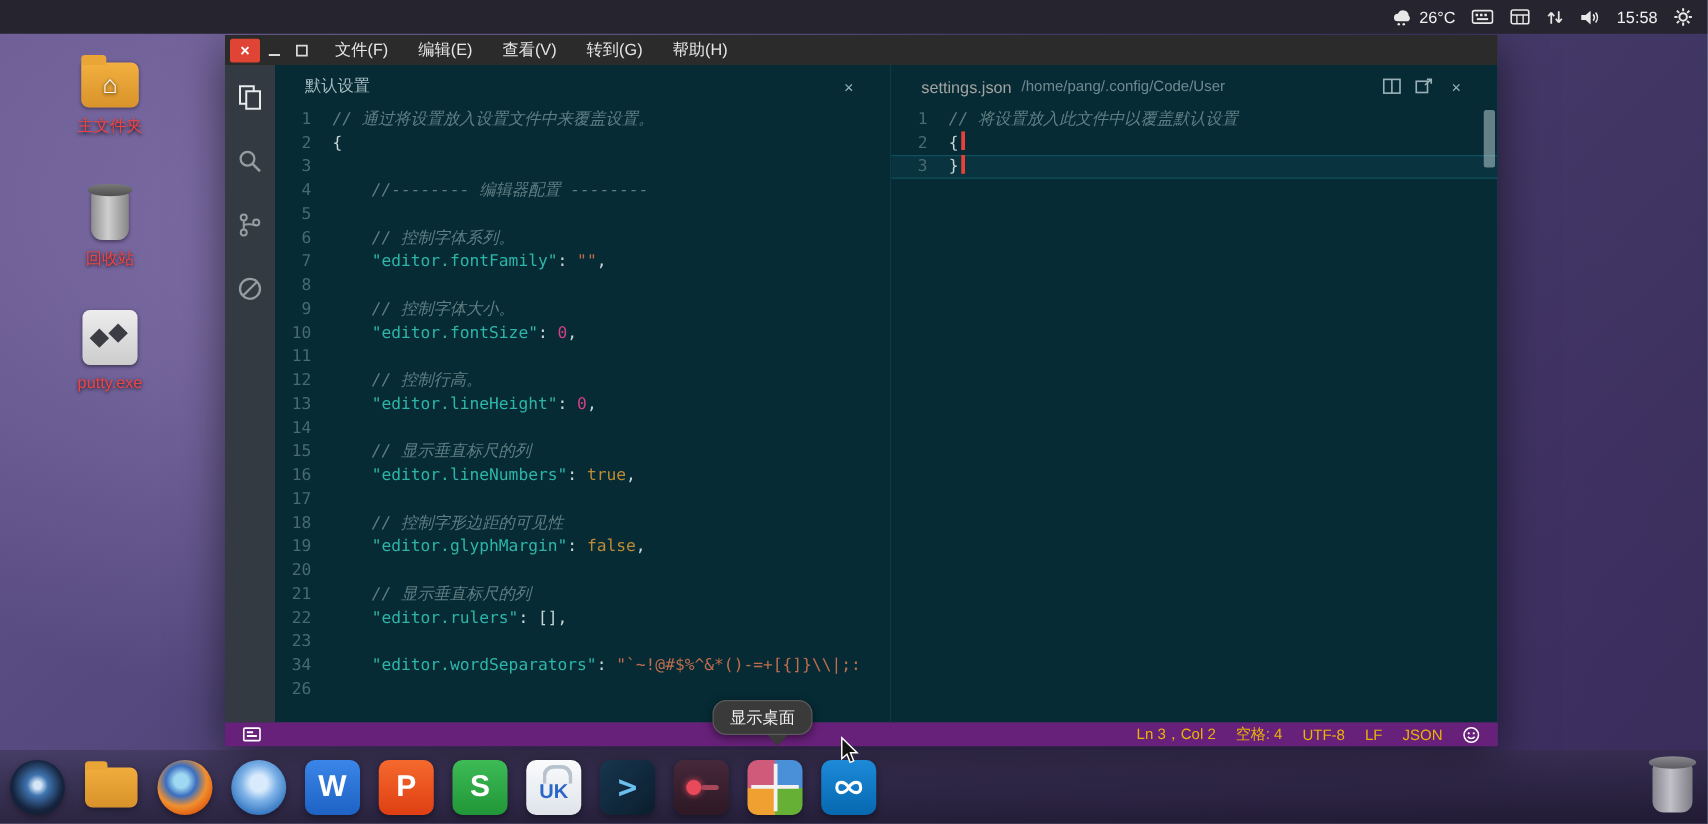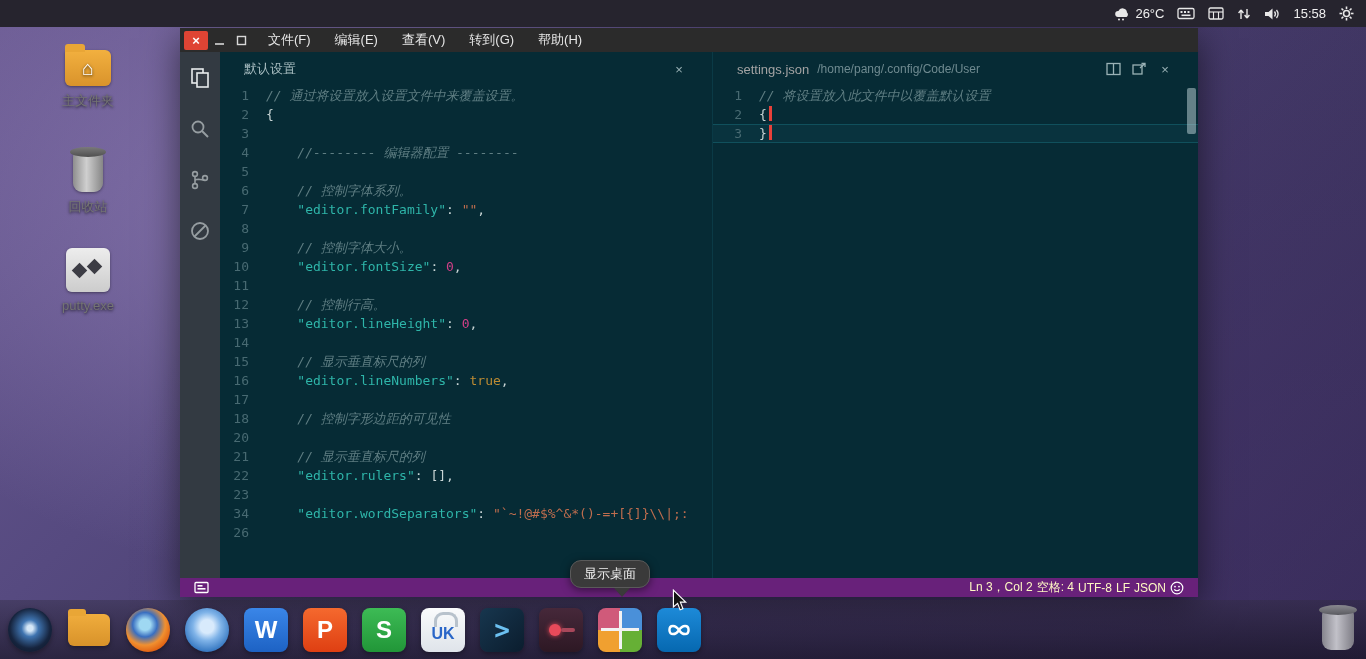--- a/index.html
+++ b/index.html
@@ -11,21 +11,21 @@
       radial-gradient(1300px 900px at 75% 85%, rgba(70,50,110,.5), rgba(0,0,0,0) 70%),
       linear-gradient(135deg,#6a5a92 0%,#564a80 30%,#443a68 60%,#332a52 100%);
   }
   
   .topbar{position:absolute;top:0;left:0;right:0;height:27px;background:#26242e;
     display:flex;justify-content:flex-end;gap:13px;padding:0 12px;
     color:#f0f0f0;font-size:13px;z-index:20;}
   .topbar .tb-item{display:flex;align-items:center;gap:4px;height:27px;}
   .topbar svg{display:block;}
   
-  .desk-icon{position:absolute;width:84px;text-align:center;color:#737373;font-size:13px;
+  .desk-icon{position:absolute;width:84px;text-align:center;color:#ef4444;font-size:13px;
     text-shadow:0 1px 3px rgba(0,0,0,.85);z-index:1;}
   .icon-folder{width:46px;height:36px;margin:8px auto 6px;position:relative;border-radius:3px 6px 6px 6px;
     background:linear-gradient(180deg,#f2b03f,#d9932b);box-shadow:0 1px 3px rgba(0,0,0,.4);}
   .icon-folder::before{content:"";position:absolute;top:-6px;left:0;width:20px;height:8px;
     background:#e9a636;border-radius:3px 3px 0 0;}
   .icon-folder::after{content:"⌂";position:absolute;inset:0;display:flex;align-items:center;
     justify-content:center;color:#fff;font-size:20px;font-weight:bold;}
   .icon-trash{width:30px;height:40px;margin:8px auto 6px;position:relative;border-radius:5px 5px 9px 9px;
     background:linear-gradient(90deg,#8e8e8e,#cfcfcf 45%,#868686);box-shadow:0 1px 3px rgba(0,0,0,.4);}
   .icon-trash::before{content:"";position:absolute;top:-5px;left:-3px;right:-3px;height:10px;
@@ -68,22 +68,22 @@
   .cl.current{background:#09333e;box-shadow:inset 0 1px 0 #10505c, inset 0 -1px 0 #10505c;}
   .cm{color:#5f7e83;font-style:italic;}
   .key{color:#2eb5a9;}
   .str{color:#bf6d4e;}
   .num{color:#d23f87;}
   .bool{color:#bd8b33;}
   .pn{color:#c9d6d6;}
   .caret{display:inline-block;width:3px;height:15px;margin-left:2px;background:#e8413a;vertical-align:-2px;}
   .scroll-thumb{position:absolute;right:2px;top:36px;width:9px;height:46px;
     background:rgba(195,215,220,.5);border-radius:2px;}
-  .statusbar{height:19px;flex:0 0 19px;background:#68217a;color:#fef9c3;font-size:12px;
-    display:flex;align-items:center;padding:0 14px;gap:4px;}
+  .statusbar{height:19px;flex:0 0 19px;background:#68217a;color:#eab308;font-size:12px;
+    display:flex;align-items:center;padding:0 14px;gap:16px;}
   .sb-spacer{flex:1;}
   .sb-item{display:flex;align-items:center;gap:4px;}
   
   .tooltip{position:absolute;left:570px;top:560px;z-index:25;background:#3a3a3a;
     border:1px solid #5a5a5a;border-radius:11px;color:#f0f0f0;font-size:13px;
     padding:4px 13px;box-shadow:0 2px 8px rgba(0,0,0,.5);}
   .tooltip-arrow{position:absolute;left:614px;top:588px;z-index:25;width:0;height:0;
     border-left:8px solid transparent;border-right:8px solid transparent;border-top:9px solid #3a3a3a;}
   .mouse-cursor{position:absolute;left:670px;top:589px;z-index:30;}
   
@@ -264,20 +264,21 @@
           <div class="cl"><span class="ln">9</span><span class="ct"><span class="cm">    // 控制字体大小。</span></span></div>
           <div class="cl"><span class="ln">10</span><span class="ct"><span class="pn">    </span><span class="key">"editor.fontSize"</span><span class="pn">: </span><span class="num">0</span><span class="pn">,</span></span></div>
           <div class="cl"><span class="ln">11</span><span class="ct"></span></div>
           <div class="cl"><span class="ln">12</span><span class="ct"><span class="cm">    // 控制行高。</span></span></div>
           <div class="cl"><span class="ln">13</span><span class="ct"><span class="pn">    </span><span class="key">"editor.lineHeight"</span><span class="pn">: </span><span class="num">0</span><span class="pn">,</span></span></div>
           <div class="cl"><span class="ln">14</span><span class="ct"></span></div>
           <div class="cl"><span class="ln">15</span><span class="ct"><span class="cm">    // 显示垂直标尺的列</span></span></div>
           <div class="cl"><span class="ln">16</span><span class="ct"><span class="pn">    </span><span class="key">"editor.lineNumbers"</span><span class="pn">: </span><span class="bool">true</span><span class="pn">,</span></span></div>
           <div class="cl"><span class="ln">17</span><span class="ct"></span></div>
           <div class="cl"><span class="ln">18</span><span class="ct"><span class="cm">    // 控制字形边距的可见性</span></span></div>
+          <div class="cl"><span class="ln">19</span><span class="ct"><span class="pn">    </span><span class="key">"editor.glyphMargin"</span><span class="pn">: </span><span class="bool">false</span><span class="pn">,</span></span></div>
           <div class="cl"><span class="ln">20</span><span class="ct"></span></div>
           <div class="cl"><span class="ln">21</span><span class="ct"><span class="cm">    // 显示垂直标尺的列</span></span></div>
           <div class="cl"><span class="ln">22</span><span class="ct"><span class="pn">    </span><span class="key">"editor.rulers"</span><span class="pn">: </span><span class="pn">[]</span><span class="pn">,</span></span></div>
           <div class="cl"><span class="ln">23</span><span class="ct"></span></div>
           <div class="cl"><span class="ln">34</span><span class="ct"><span class="pn">    </span><span class="key">"editor.wordSeparators"</span><span class="pn">: </span><span class="str">"`~!@#$%^&amp;*()-=+[{]}\\|;:</span></span></div>
           <div class="cl"><span class="ln">26</span><span class="ct"></span></div>
         </div>
     </div>
 
     <div class="pane pane-right">

